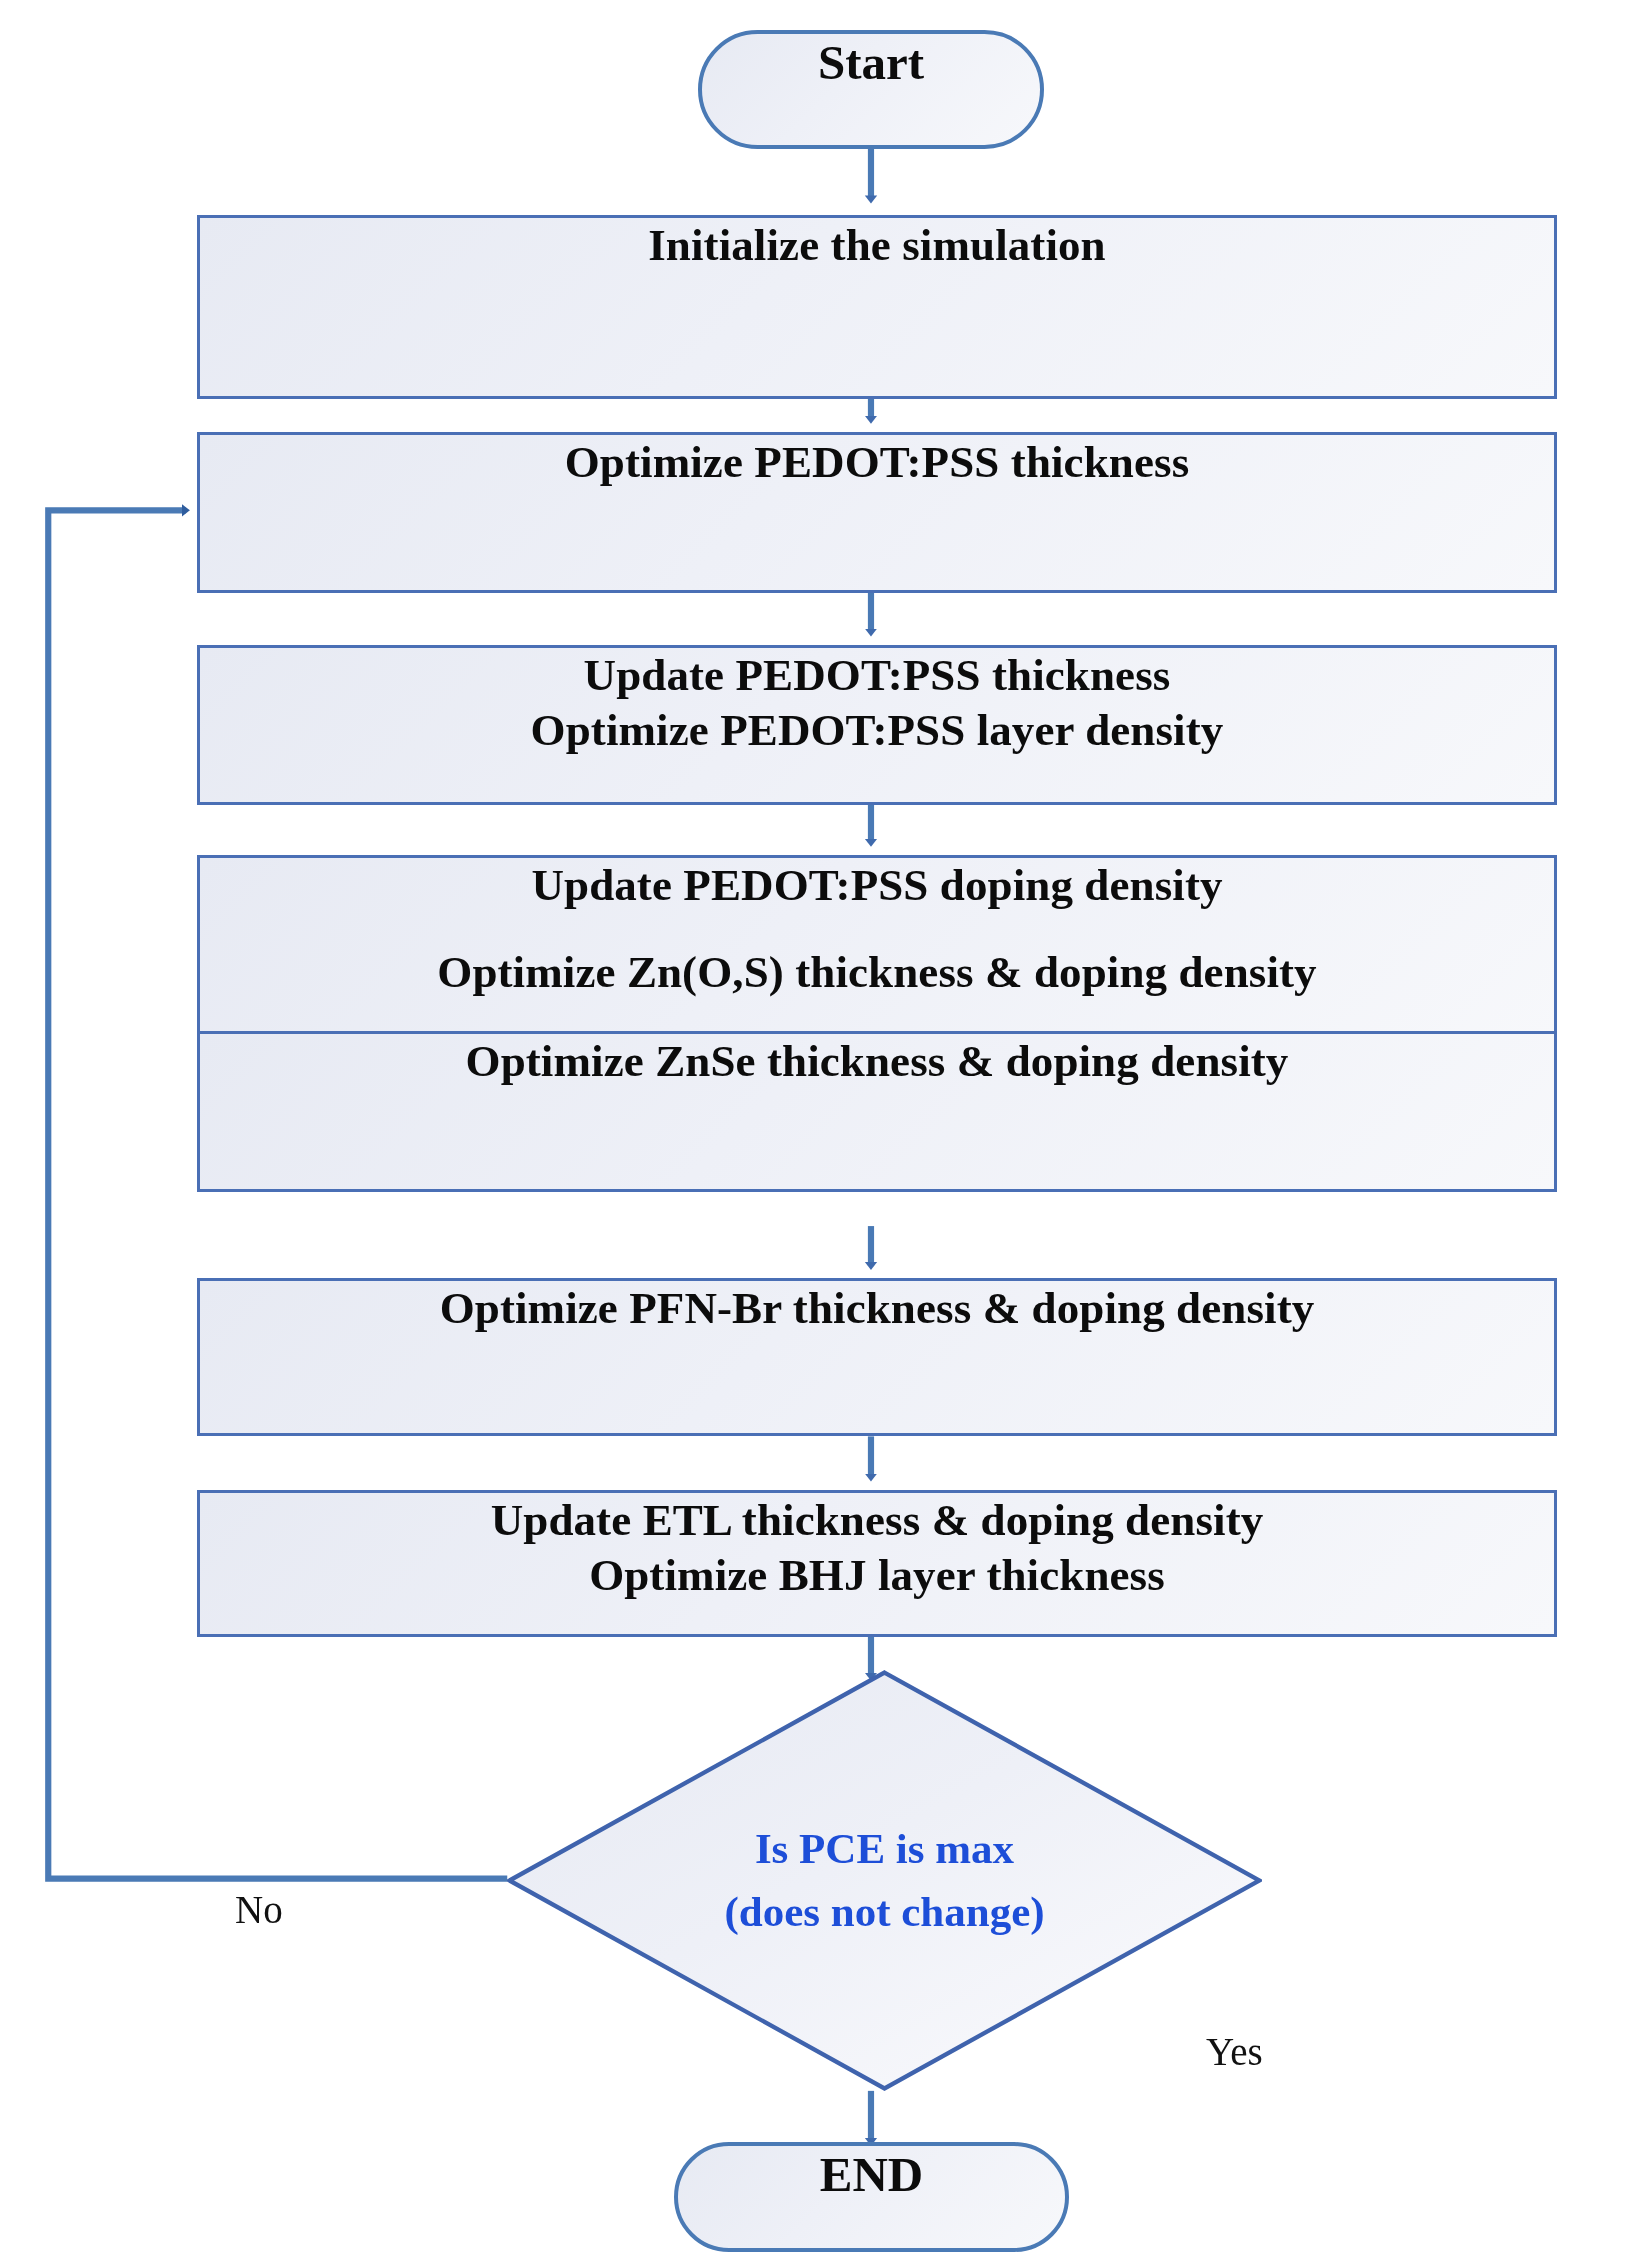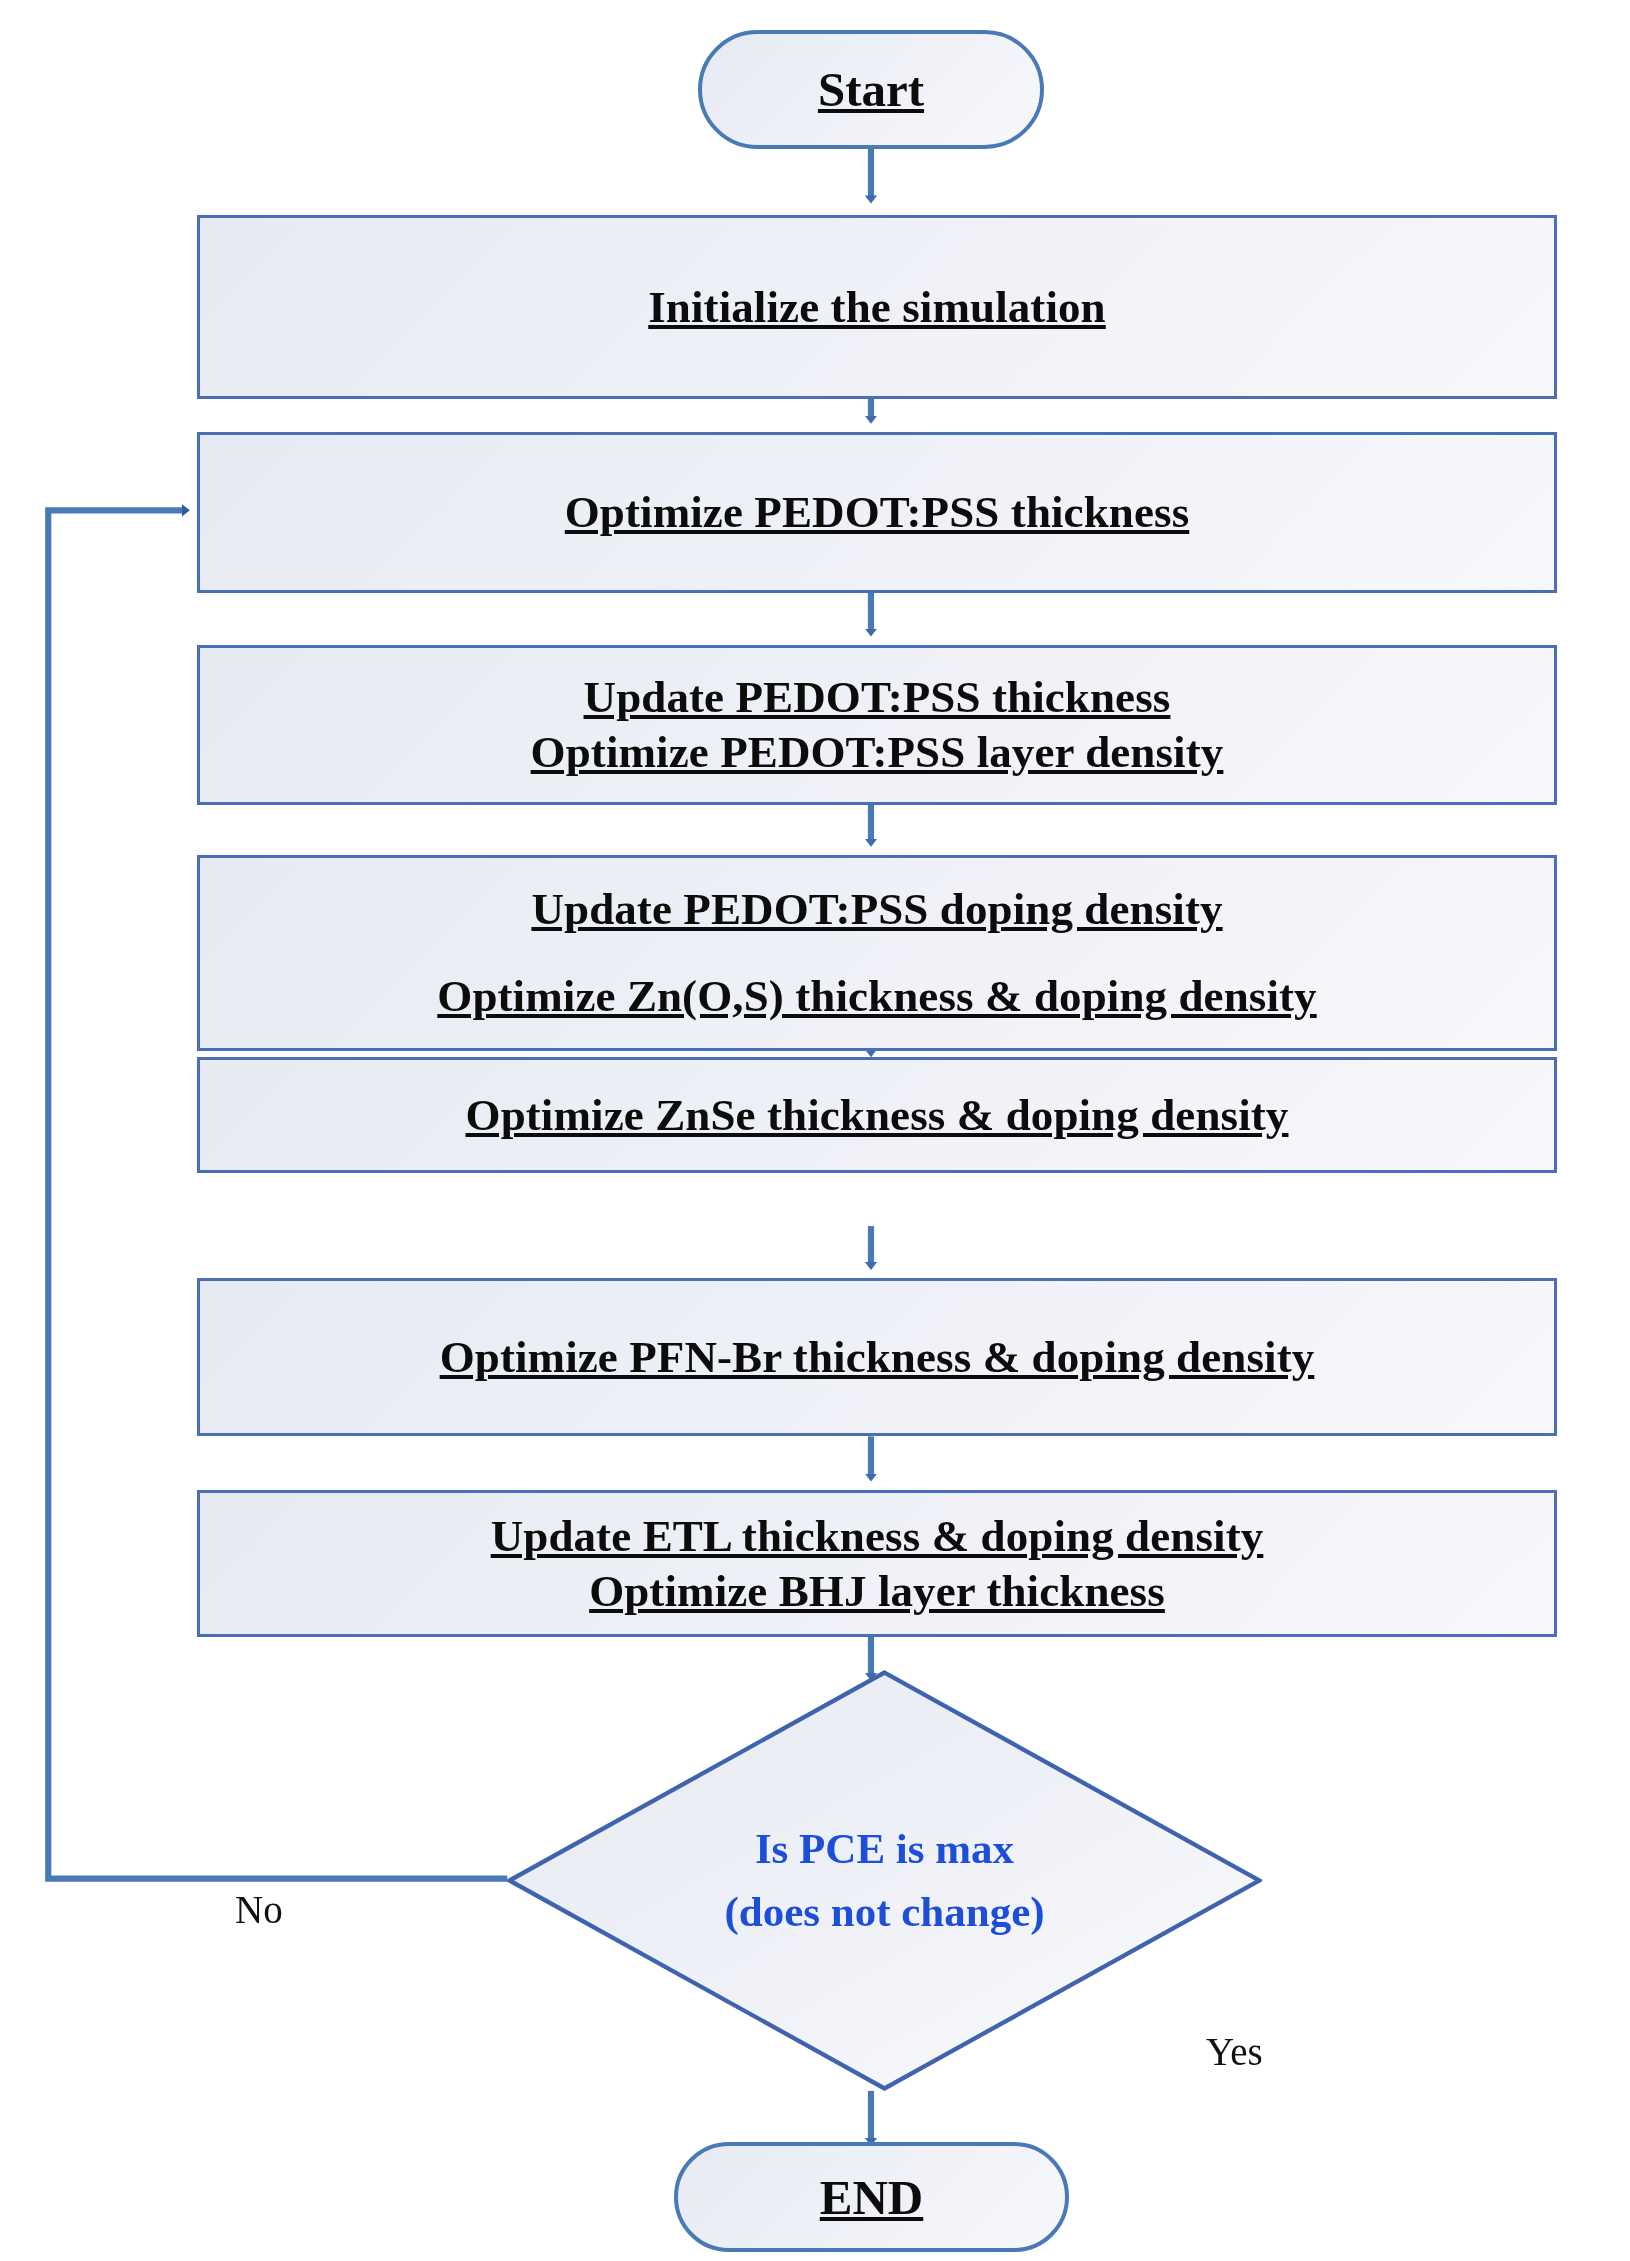--- a/index.html
+++ b/index.html
@@ -16,25 +16,24 @@
     overflow: hidden;
   }
 
   
   .node {
     position: absolute;
     box-sizing: border-box;
     display: flex;
     flex-direction: column;
     align-items: center;
-    justify-content: center;
+    justify-content: flex-start;
     text-align: center;
     color: #0c0c0c;
     background: linear-gradient(135deg, #e7eaf3 0%, #eef0f7 42%, #f7f8fb 100%);
-    text-decoration: underline;
   }
 
   .process {
     border: 3.7px solid #4a6fb5;
     font-size: 45px;
     font-weight: 700;
     line-height: 1.22;
     letter-spacing: 0.1px;
   }
 
@@ -139,21 +138,21 @@
   <div class="node process" style="left:197px; top:645px; width:1360px; height:160px;">
     <span class="line">Update PEDOT:PSS thickness</span>
     <span class="line">Optimize PEDOT:PSS layer density</span>
   </div>
 
   <div class="node process" style="left:197px; top:855px; width:1360px; height:196px;gap:32px;">
     <span class="line">Update PEDOT:PSS doping density</span>
     <span class="line">Optimize Zn(O,S) thickness &amp; doping density</span>
   </div>
 
-  <div class="node process" style="left:197px; top:1057px; width:1360px; height:116px;">
+  <div class="node process" style="left:197px; top:1031px; width:1360px; height:161px;">
     <span class="line">Optimize ZnSe thickness &amp; doping density</span>
   </div>
 
   <div class="node process" style="left:197px; top:1278px; width:1360px; height:158px;">
     <span class="line">Optimize PFN-Br thickness &amp; doping density</span>
   </div>
 
   <div class="node process" style="left:197px; top:1490px; width:1360px; height:147px;">
     <span class="line">Update ETL thickness &amp; doping density</span>
     <span class="line">Optimize BHJ layer thickness</span>

